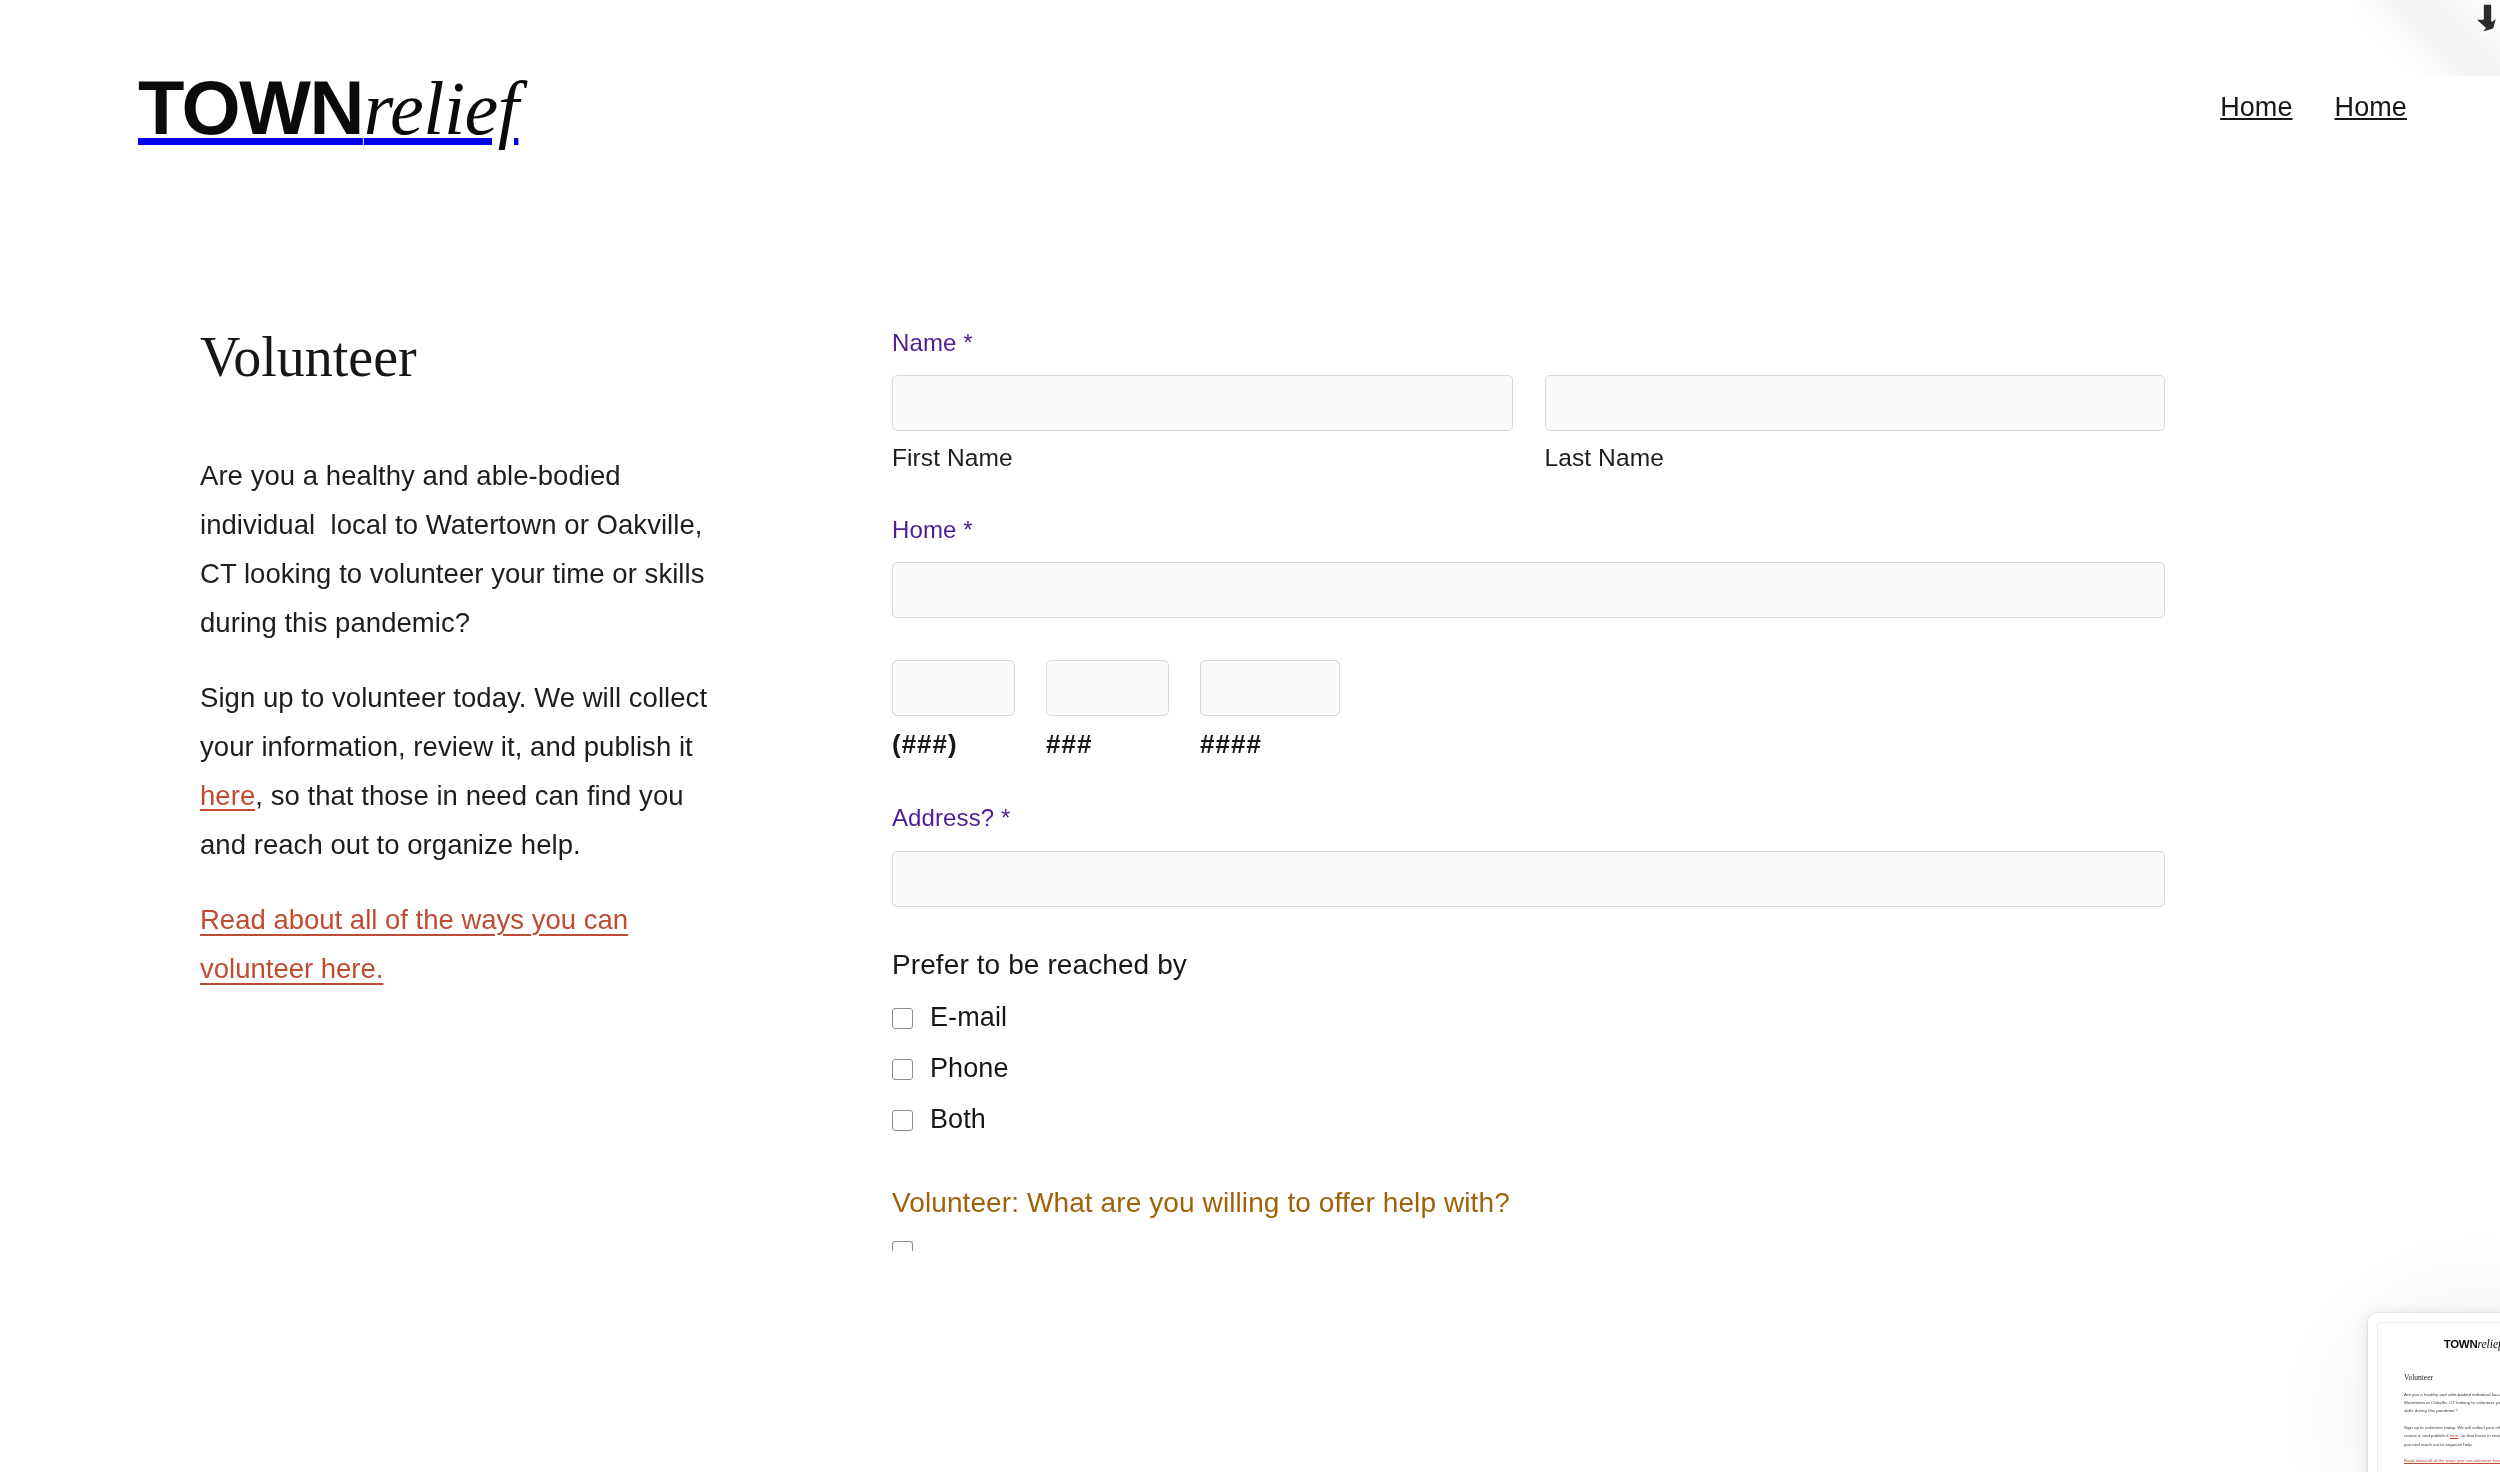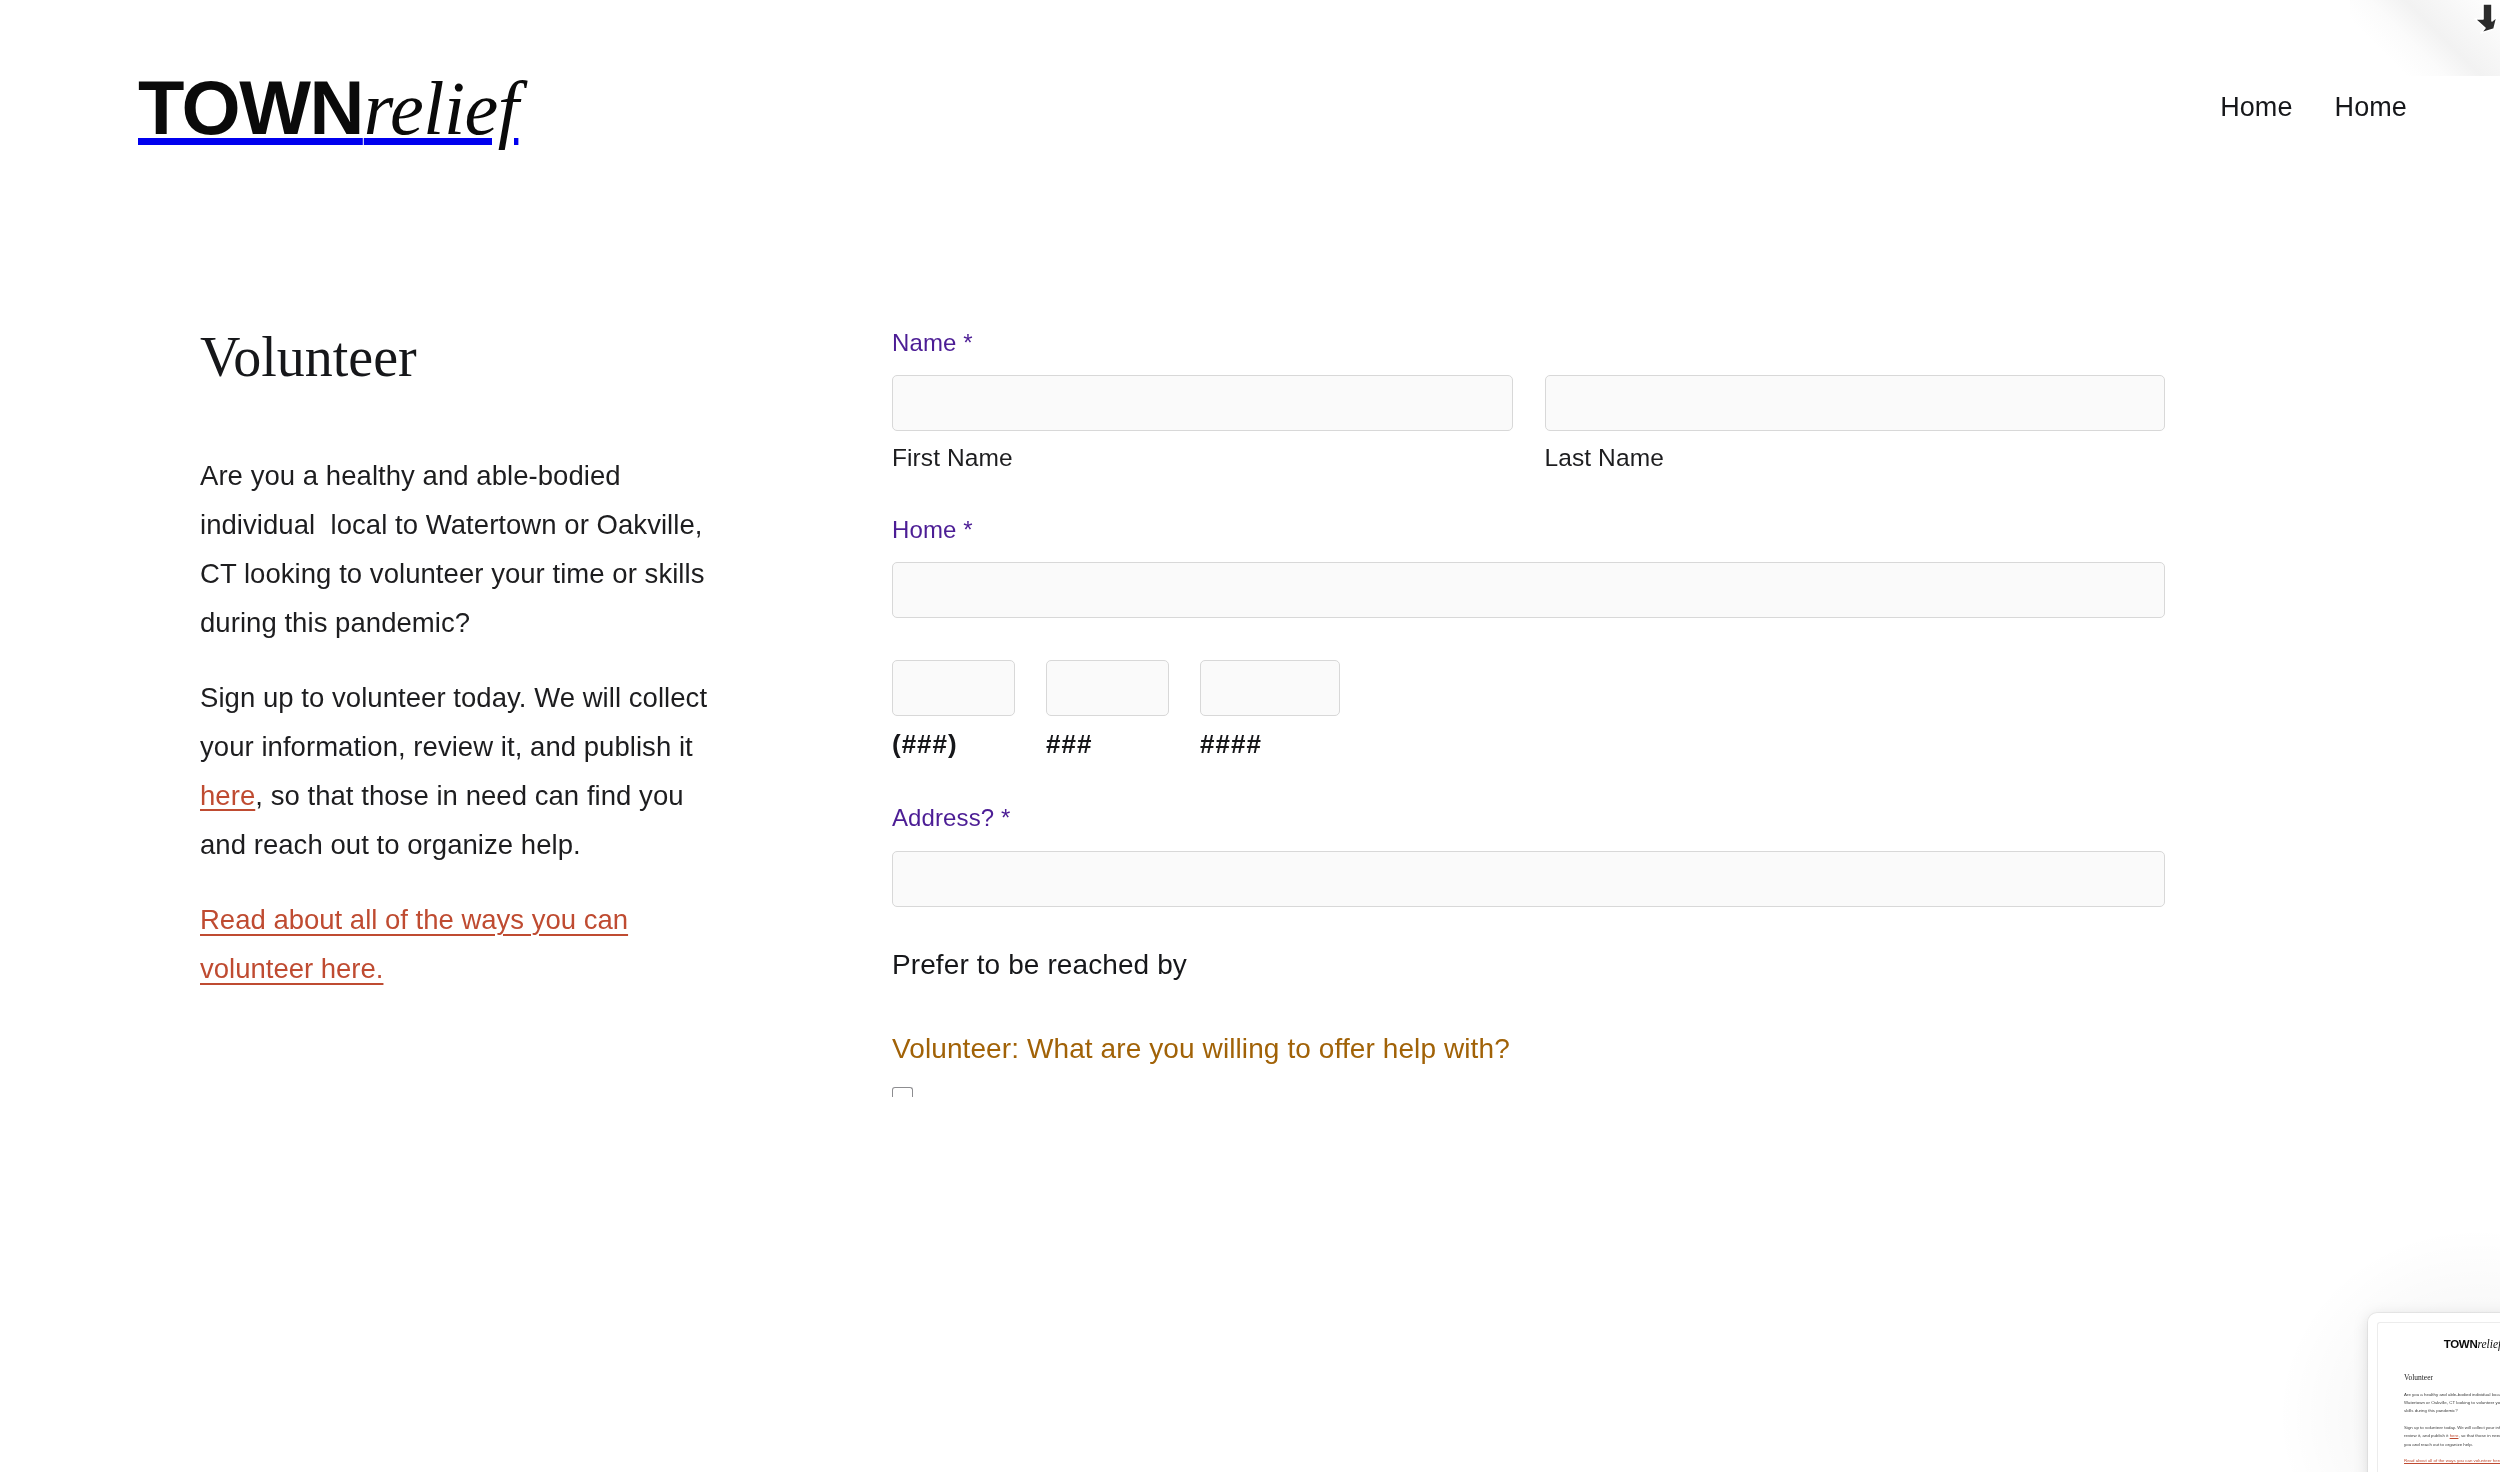--- a/index.html
+++ b/index.html
@@ -51,20 +51,21 @@
     color: #0a0a0a;
     margin-left: 1px;
     letter-spacing: -0.5px;
   }
 
   .main-nav {
     display: flex;
     align-items: center;
     gap: 42px;
     margin-right: 28px;
+    text-decoration: underline;
   }
   .nav-link {
     font-family: "Liberation Sans", sans-serif;
     font-size: 27px;
     color: #16171a;
     text-decoration: none;
     letter-spacing: 0.1px;
     cursor: pointer;
   }
 
@@ -403,20 +404,34 @@
       </div>
     </div>
 
     <div class="field-block">
       <div class="field-label">Address? *</div>
       <input class="text-input" type="text" value="" style="">
     </div>
 
     <div class="field-block">
       <div class="group-heading">Prefer to be reached by</div>
+      <div class="checkbox-group">
+        <label class="checkbox-row">
+          <span class="cb"></span>
+          <span class="cb-label">E-mail</span>
+        </label>
+        <label class="checkbox-row">
+          <span class="cb"></span>
+          <span class="cb-label">Phone</span>
+        </label>
+        <label class="checkbox-row">
+          <span class="cb"></span>
+          <span class="cb-label">Both</span>
+        </label>
+      </div>
     </div>
 
     <div>
       <div class="section-heading">Volunteer: What are you willing to offer help with?</div>
       <div class="partial-cb"></div>
     </div>
 
   </section>
 </div>
 

